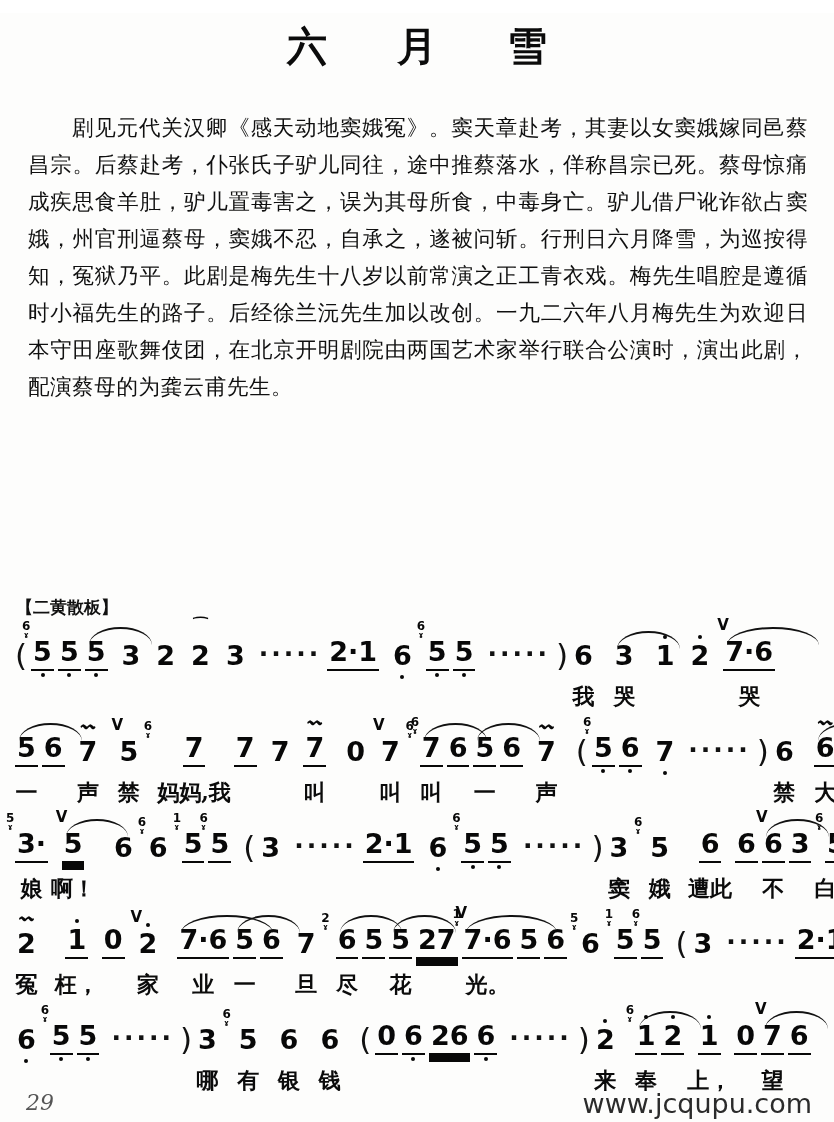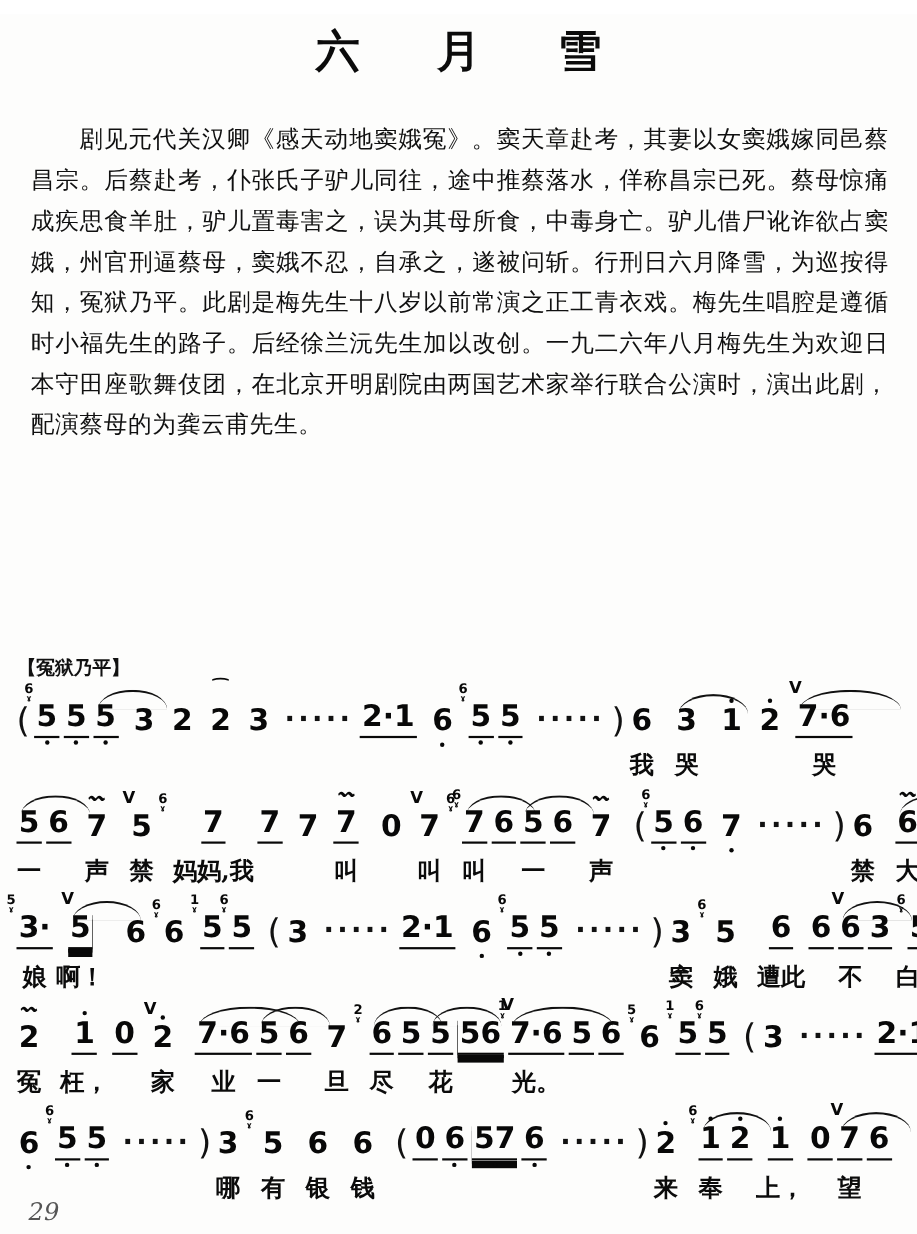--- a/index.html
+++ b/index.html
@@ -253,21 +253,21 @@
 </head>
 <body>
 
 <div id="page">
 
   <div class="title">六 月 雪</div>
 
   <div class="intro">剧见元代关汉卿《感天动地窦娥冤》。窦天章赴考，其妻以女窦娥嫁同邑蔡昌宗。后蔡赴考，仆张氏子驴儿同往，途中推蔡落水，佯称昌宗已死。蔡母惊痛成疾思食羊肚，驴儿置毒害之，误为其母所食，中毒身亡。驴儿借尸讹诈欲占窦娥，州官刑逼蔡母，窦娥不忍，自承之，遂被问斩。行刑日六月降雪，为巡按得知，冤狱乃平。此剧是梅先生十八岁以前常演之正工青衣戏。梅先生唱腔是遵循时小福先生的路子。后经徐兰沅先生加以改创。一九二六年八月梅先生为欢迎日本守田座歌舞伎团，在北京开明剧院由两国艺术家举行联合公演时，演出此剧，配演蔡母的为龚云甫先生。</div>
 
 
-  <div class="banqiang">【冤狱乃平】</div>
+  <div class="banqiang">【二黄散板】</div>
 
   <div id="music">
       <div class="staff-line">
         <div class="cell">
           <div class="noterow">
             <span class="paren">(</span>
           </div>
           <div class="lyr empty">&nbsp;</div>
         </div>
         <div class="gap" style="width: 2px;"></div>
@@ -799,21 +799,21 @@
         <div class="gap" style="width: 2px;"></div>
         <div class="cell">
           <div class="noterow">
             <span class="n beam1">5<span class="slur" style="left: 4px; right: -44px;"></span></span>
           </div>
           <div class="lyr">花</div>
         </div>
         <div class="gap" style="width: 2px;"></div>
         <div class="cell">
           <div class="noterow">
-            <span class="n beam1 beam2">56</span>
+            <span class="n beam1 beam2">27</span>
           </div>
           <div class="lyr empty">&nbsp;</div>
         </div>
         <div class="gap" style="width: 2px;"></div>
         <div class="cell">
           <div class="noterow">
             <span class="n beam1">7·6<span class="grace">1<span class="g2">ˠ</span></span><span class="vmark">V</span><span class="slur" style="left: 4px; right: -44px;"></span></span>
           </div>
           <div class="lyr">光。</div>
         </div>
@@ -962,21 +962,21 @@
         <div class="gap" style="width: 2px;"></div>
         <div class="cell">
           <div class="noterow">
             <span class="n dn beam1">6</span>
           </div>
           <div class="lyr empty">&nbsp;</div>
         </div>
         <div class="gap" style="width: 2px;"></div>
         <div class="cell">
           <div class="noterow">
-            <span class="n dn beam1 beam2">57</span>
+            <span class="n dn beam1 beam2">26</span>
           </div>
           <div class="lyr empty">&nbsp;</div>
         </div>
         <div class="gap" style="width: 2px;"></div>
         <div class="cell">
           <div class="noterow">
             <span class="n dn beam1">6</span>
           </div>
           <div class="lyr empty">&nbsp;</div>
         </div>
@@ -1041,14 +1041,15 @@
           <div class="noterow">
             <span class="n beam1">6</span>
           </div>
           <div class="lyr empty">&nbsp;</div>
         </div>
         <div class="gap" style="width: 10px;"></div>
       </div>
     </div>
 
   <div class="page-number">29</div>
+  <div class="watermark">www.jcqupu.com</div>
 
 </div>
 
 </body></html>

